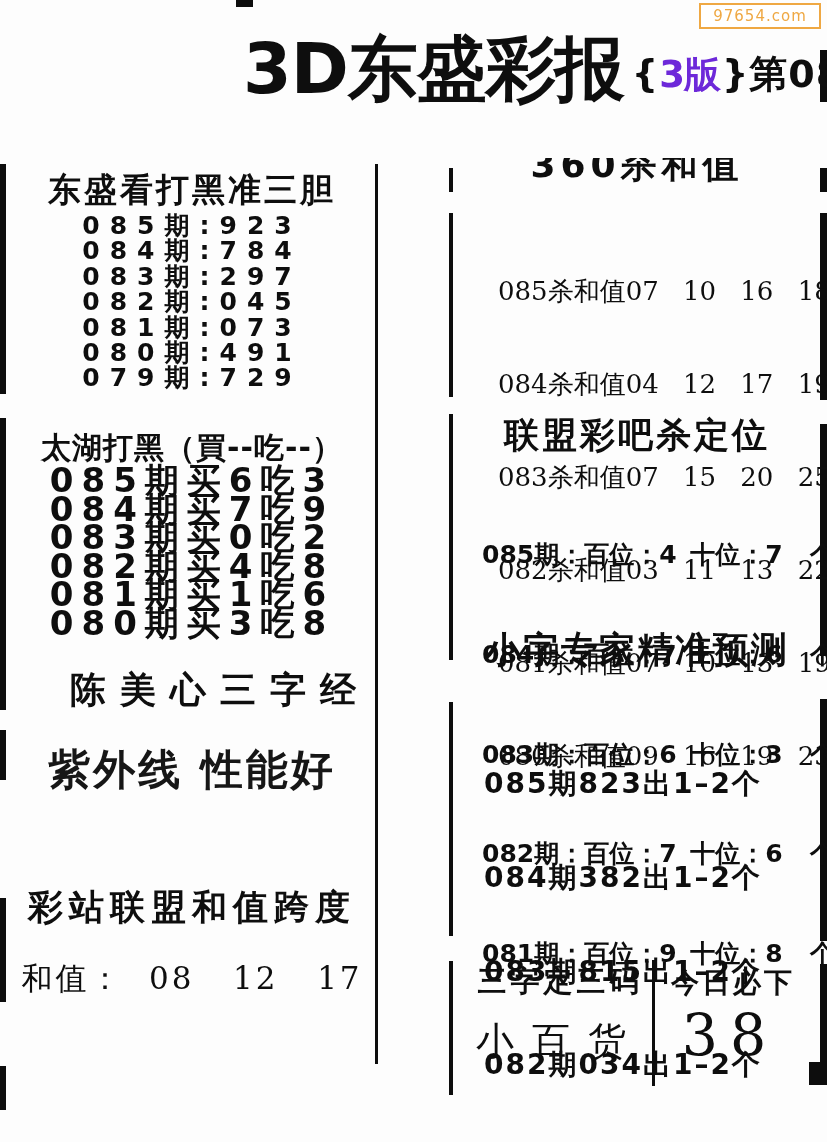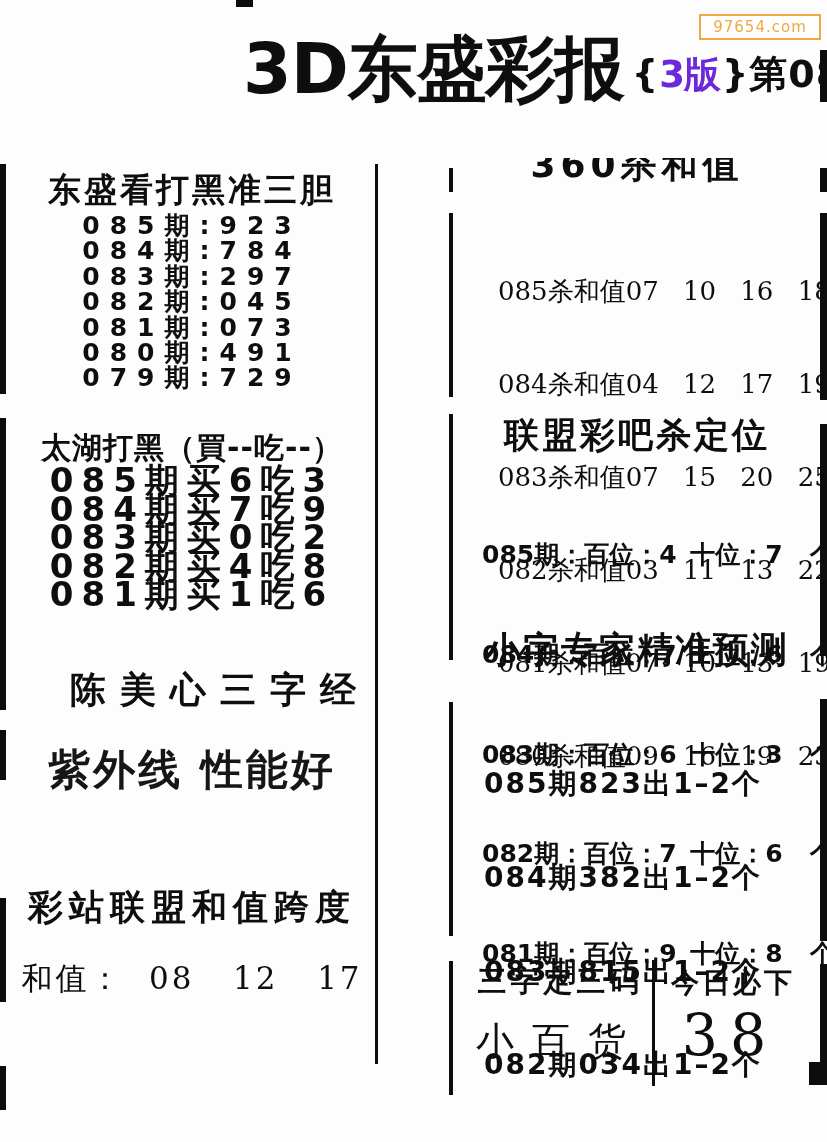--- a/index.html
+++ b/index.html
@@ -5,21 +5,21 @@
   html,body{margin:0;padding:0;background:#888;}
   .page{
     position:relative;width:827px;height:1142px;margin:0 auto;
     background:#fdfdfd;color:#0e0e0e;overflow:hidden;
     font-family:"DejaVu Sans","Liberation Sans",sans-serif;
   }
   .serif{font-family:"DejaVu Serif","Liberation Serif",serif;}
   .bar{position:absolute;background:#0d0d0d;}
   
   .watermark{
-    position:absolute;top:14px;right:6px;width:118px;height:22px;
+    position:absolute;top:3px;right:6px;width:118px;height:22px;
     border:2px solid #efa843;color:#efa843;font-size:15px;line-height:22px;
     text-align:center;letter-spacing:1px;background:#fff;
   }
   .masthead{position:absolute;left:243px;top:33px;display:flex;align-items:flex-end;white-space:nowrap;}
   .mast-title{font-size:70px;font-weight:900;line-height:1.05;letter-spacing:-1px;}
   .mast-edition{font-size:37px;font-weight:900;padding:0 2px 7px 8px;letter-spacing:-1px;}
   .mast-edition .red{color:#6d28d9;padding:0 2px;}
   .mast-issue{font-size:38px;font-weight:900;padding-bottom:7px;letter-spacing:1px;}
   
   .lsec{position:absolute;left:14px;width:356px;text-align:center;}
@@ -94,20 +94,21 @@
     <div>079期:729</div>
   </div>
 
   <div class="lsec taihu-title" style="top:428px;">太湖打黑（買--吃--）</div>
   <div class="lsec taihu-rows" style="top:466px;">
     <div>085期买6吃3</div>
     <div>084期买7吃9</div>
     <div>083期买0吃2</div>
     <div>082期买4吃8</div>
     <div>081期买1吃6</div>
+    <div>080期买3吃8</div>
   </div>
 
   <div class="lsec chen-title serif" style="top:666px;">陈美心三字经</div>
   <div class="lsec verse-line" style="top:742px;">紫外线 性能好</div>
 
   <div class="lsec caizhan-title serif" style="top:884px;">彩站联盟和值跨度</div>
   <div class="lsec hezhi-line serif" style="top:958px;">和值：  08   12   17</div>
 
   <div class="rsec r-clip" style="top:158px;">
     <span class="inner">360杀和值</span>

